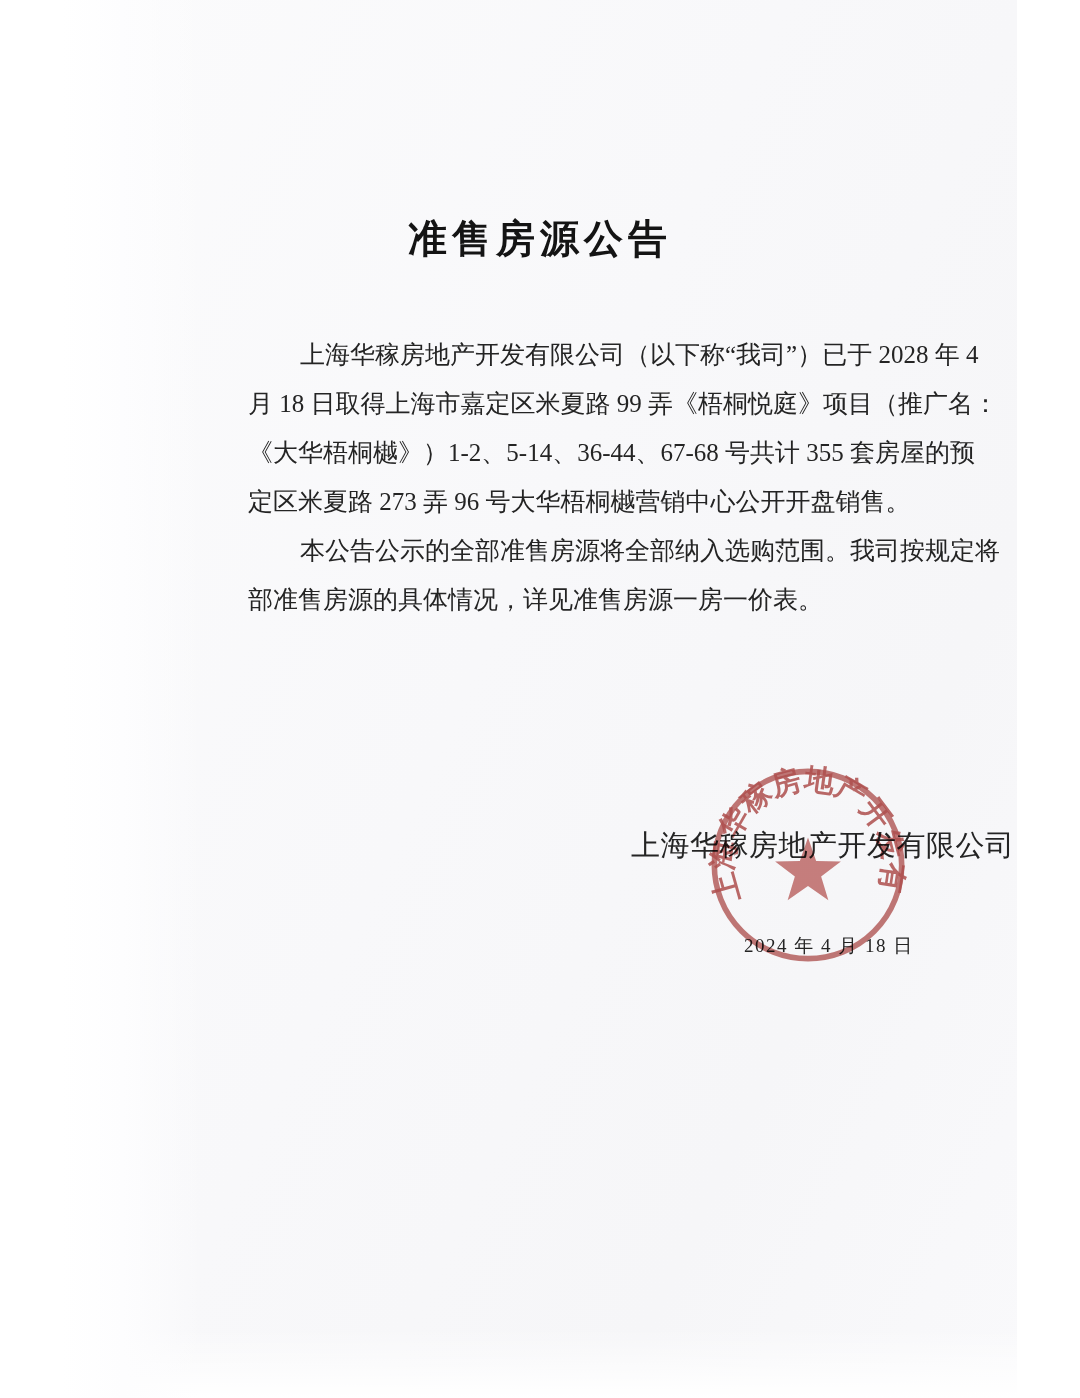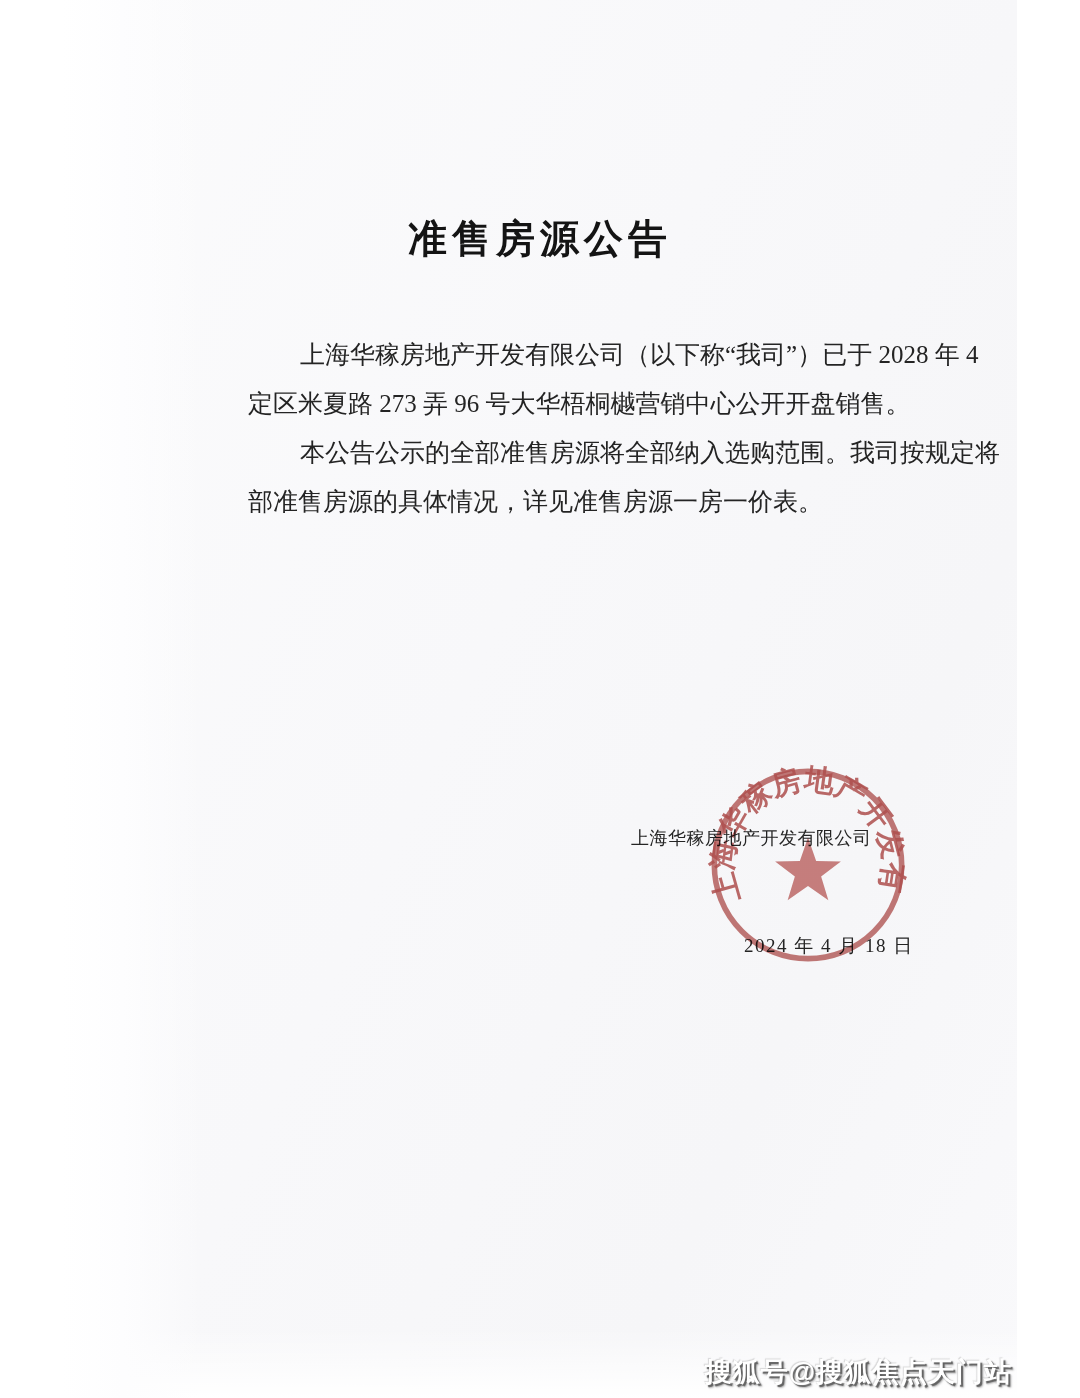--- a/index.html
+++ b/index.html
@@ -25,21 +25,21 @@
     font-size:25px;line-height:49px;color:#242424;
   }
   .b-line{
     text-align:justify;text-align-last:justify;
     height:49px;white-space:nowrap;
   }
   .b-line.indent{padding-left:52px;}
   .b-line.short{text-align:left;text-align-last:left;}
   .signature{
     position:absolute;top:826px;left:568px;
-    font-size:18px;letter-spacing:.5px;color:#242424;white-space:nowrap;
+    font-size:29px;letter-spacing:.5px;color:#242424;white-space:nowrap;
   }
   .doc-date{
     position:absolute;top:933px;left:681px;
     font-size:19px;letter-spacing:1.5px;color:#242424;white-space:nowrap;font-family:Liberation Serif, serif;
   }
   .seal{
     position:absolute;left:633px;top:753px;width:224px;height:224px;
     mix-blend-mode:multiply;opacity:.92;
   }
   .watermark{
@@ -54,20 +54,22 @@
 </style>
 </head>
 <body>
 
 <div class="page">
 
   <div class="doc-title">准售房源公告</div>
 
   <div class="doc-body">
     <div class="b-line indent">上海华稼房地产开发有限公司（以下称“我司”）已于 2028 年 4</div>
+    <div class="b-line">月 18 日取得上海市嘉定区米夏路 99 弄《梧桐悦庭》项目（推广名：</div>
+    <div class="b-line">《大华梧桐樾》）1-2、5-14、36-44、67-68 号共计 355 套房屋的预</div>
     <div class="b-line short">定区米夏路 273 弄 96 号大华梧桐樾营销中心公开开盘销售。</div>
     <div class="b-line indent">本公告公示的全部准售房源将全部纳入选购范围。我司按规定将</div>
     <div class="b-line short">部准售房源的具体情况，详见准售房源一房一价表。</div>
   </div>
 
   <div class="signature">上海华稼房地产开发有限公司</div>
 
   <div class="doc-date">2024 年 4 月 18 日</div>
 
   <svg class="seal" viewBox="0 0 220 220">
@@ -77,15 +79,14 @@
         <feGaussianBlur stdDeviation="0.55"></feGaussianBlur>
       </filter>
     </defs>
     <circle cx="110" cy="110" r="92" fill="none" stroke="#b04a47" stroke-width="5.5" opacity="0.8" filter="url(#inkSoft)"></circle>
     <text font-size="29" fill="#ae4341" opacity="0.85" filter="url(#inkSoft)" font-family="Liberation Serif, DejaVu Serif, serif" font-weight="bold">
       <textPath href="#sealRing" startOffset="4" textLength="380" lengthAdjust="spacing">上海华稼房地产开发有限公司</textPath>
     </text>
     <polygon transform="translate(110,117)" points="0,-34 8,-11 32.3,-10.5 12.9,4.2 20,27.5 0,13.6 -20,27.5 -12.9,4.2 -32.3,-10.5 -8,-11" fill="#b8514e" opacity="0.78" filter="url(#inkSoft)"></polygon>
   </svg>
 
-  <div class="watermark">搜狐号@搜狐焦点天门站</div>
 
 </div>
 
 </body></html>

